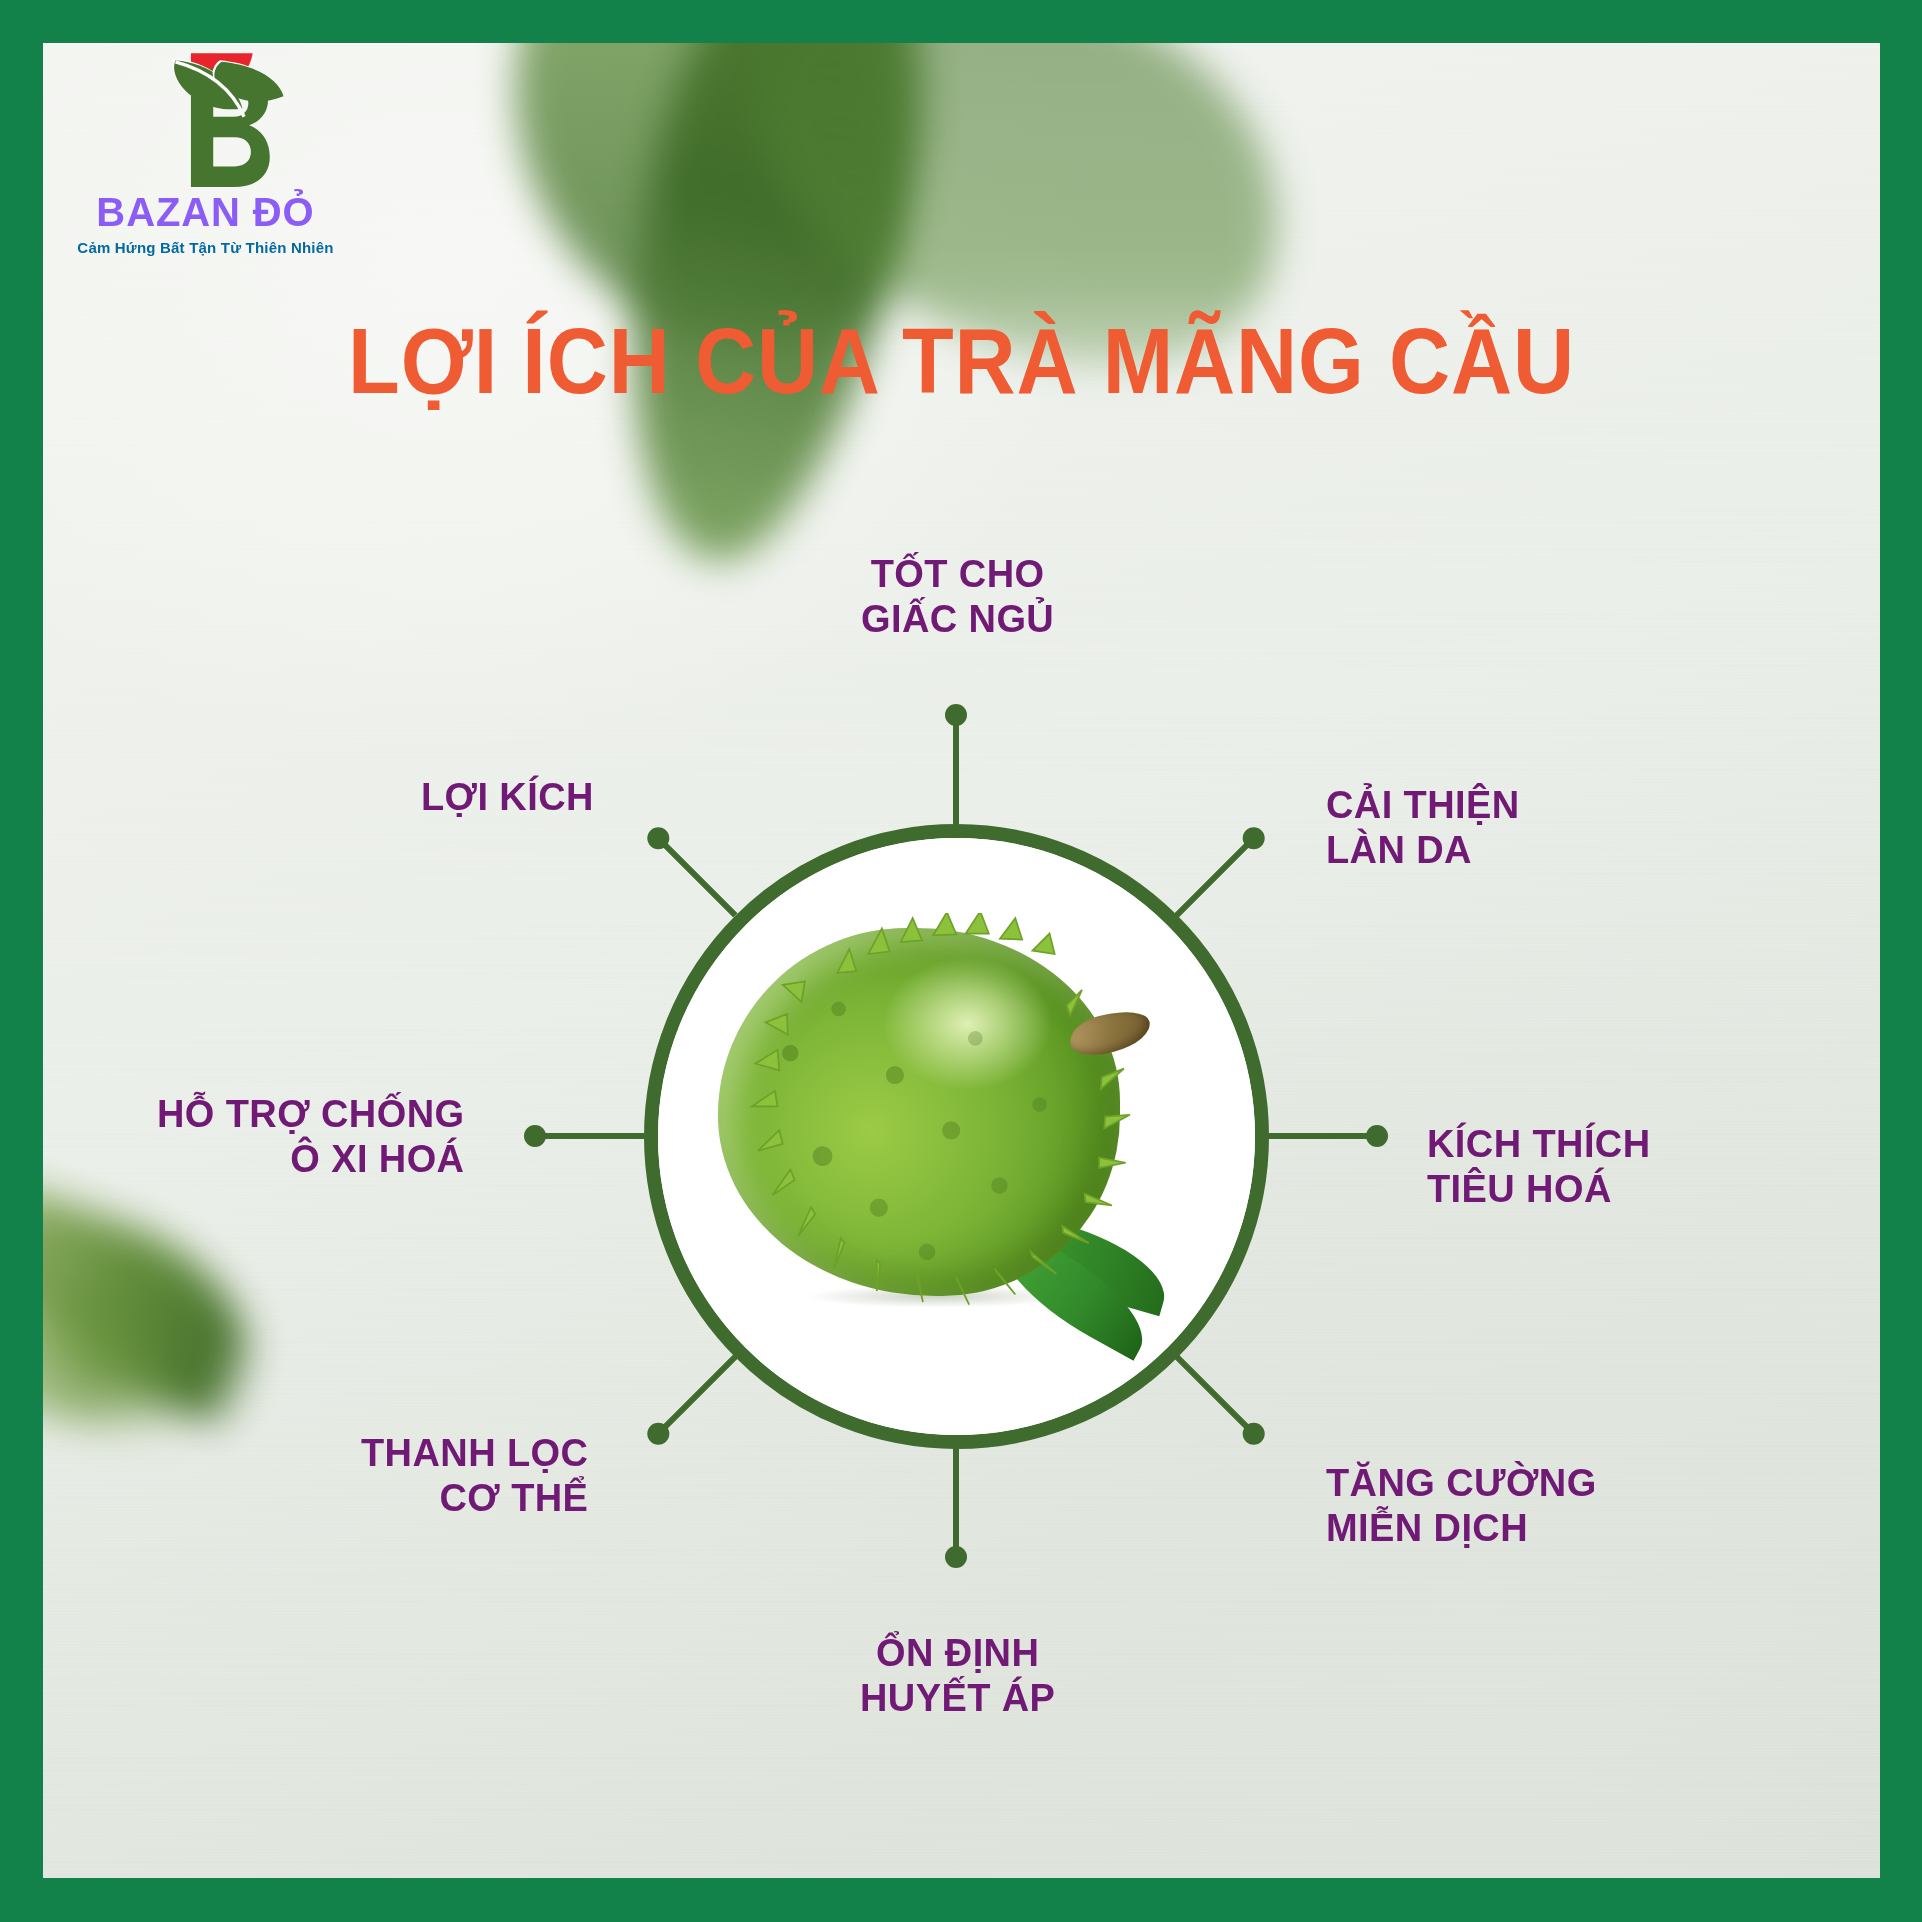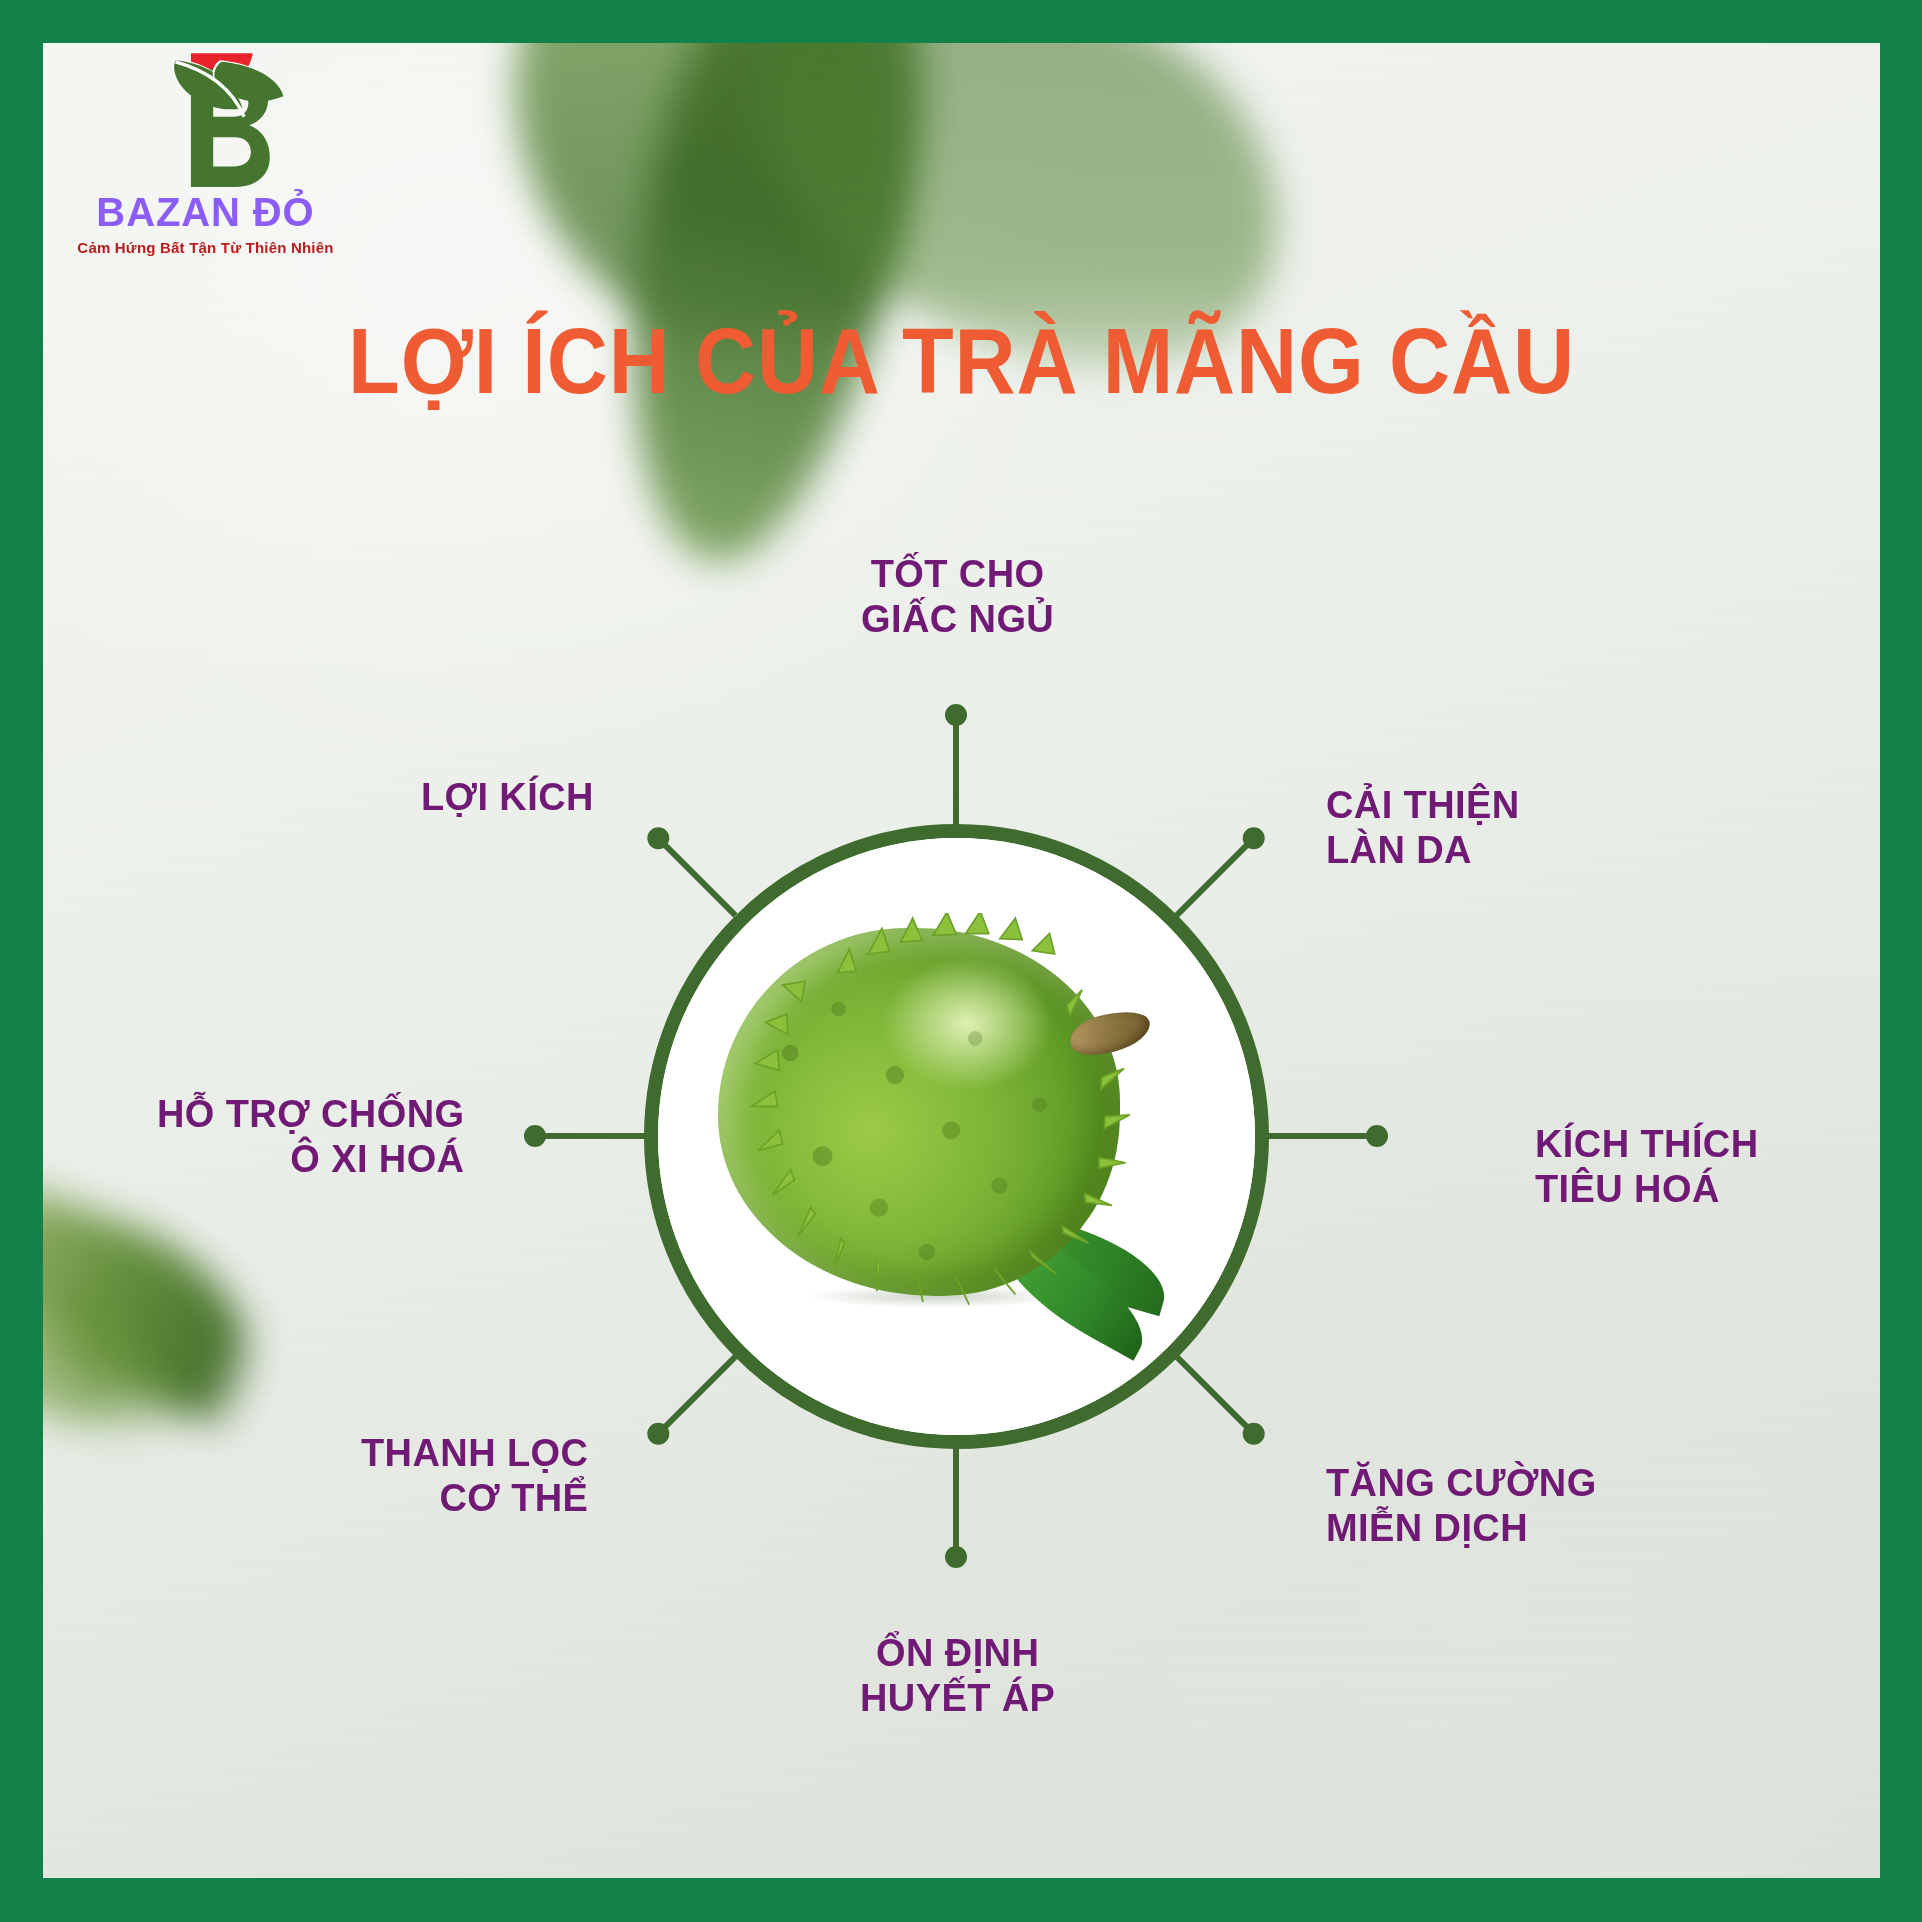--- a/index.html
+++ b/index.html
@@ -76,21 +76,21 @@
     opacity:.7;
   }
   
   .logo { position:absolute; left:17px; top:0px; width:291px; text-align:center; }
   .logo-mark { width:163px; height:150px; margin:0 auto; position:relative; }
   .logo-name {
     font-size:40px; font-weight:bold; color:#8b5cf6;
     letter-spacing:0.9px; margin-top:-3.4px; white-space:nowrap;
   }
   .logo-tag {
-    font-size:15px; font-weight:bold; color:#b91c1c;
+    font-size:15px; font-weight:bold; color:#0369a1;
     letter-spacing:0.2px; margin-top:4.3px; white-space:nowrap;
   }
   
   .title {
     position:absolute; left:0; right:0; top:272px;
     text-align:center;
     font-size:92px; font-weight:bold;
     color:#ef5b33;
     letter-spacing:0.9px;
     line-height:1;
@@ -331,21 +331,21 @@
 
     <div id="labels">
         <div class="label c" style="left: 818px; top: 509px;">
           <div>TỐT CHO</div>
           <div>GIẤC NGỦ</div>
         </div>
         <div class="label l" style="left: 1283px; top: 710px;">
           <div>CẢI THIỆN</div>
           <div>LÀN DA</div>
         </div>
-        <div class="label l" style="left: 1492px; top: 1049px;">
+        <div class="label l" style="left: 1384px; top: 1049px;">
           <div>KÍCH THÍCH</div>
           <div>TIÊU HOÁ</div>
         </div>
         <div class="label l" style="left: 1283px; top: 1388px;">
           <div>TĂNG CƯỜNG</div>
           <div>MIỄN DỊCH</div>
         </div>
         <div class="label c" style="left: 817px; top: 1588px;">
           <div>ỔN ĐỊNH</div>
           <div>HUYẾT ÁP</div>

